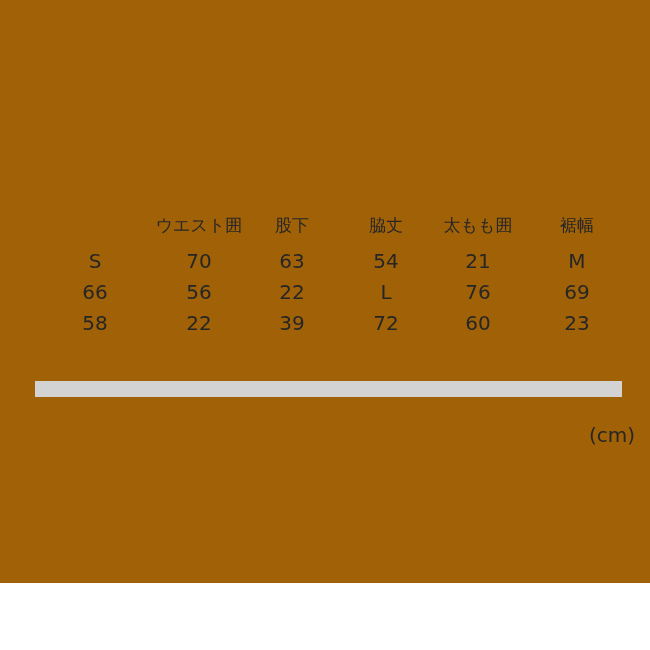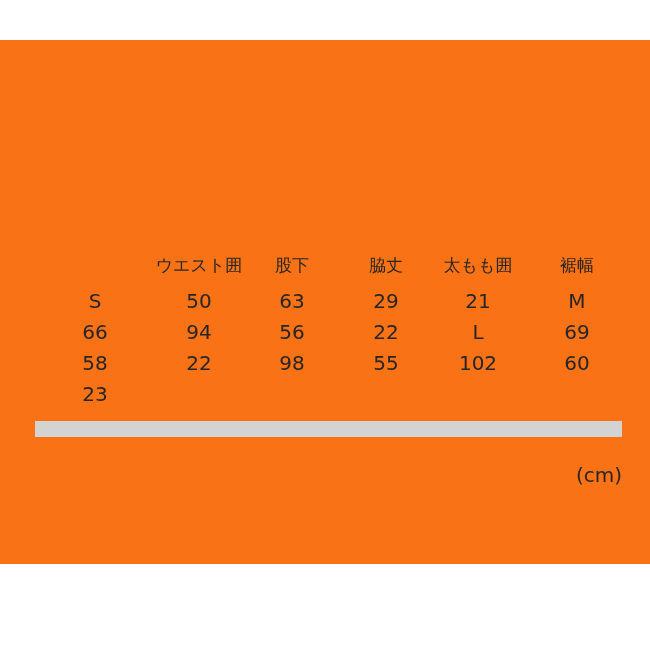--- a/index.html
+++ b/index.html
@@ -3,26 +3,25 @@
 <meta charset="utf-8">
 <style>
   html, body {
     margin: 0;
     padding: 0;
     background: #ffffff;
   }
   .canvas {
     position: relative;
     width: 650px;
-    height: 524px;
-    background: #f97316;
+    height: 583px;
+    background: #a16207;
     overflow: hidden;
     font-family: "DejaVu Sans", "Liberation Sans", sans-serif;
     color: #262626;
-    margin-top: 40px;
   }
   .size-table {
     position: absolute;
     left: 60px;
     top: 203px;
     display: grid;
     grid-template-columns: 70px 138px 48px 140px 44px 154px;
     grid-template-rows: 42px 31px 31px 31px 31px;
   }
   .size-table > div {
@@ -43,58 +42,57 @@
     position: absolute;
     left: 35px;
     top: 381px;
     width: 587px;
     height: 16px;
     background: #d3d3d3;
   }
   .unit-label {
     position: absolute;
     top: 423px;
-    right: 28px;
+    right: 15px;
     font-size: 20px;
   }
 </style>
 </head>
 <body>
 
 <div class="canvas">
 
   <div class="size-table">
 
     <div class="header-cell"></div>
     <div class="header-cell">ウエスト囲</div>
     <div class="header-cell">股下</div>
     <div class="header-cell">脇丈</div>
     <div class="header-cell">太もも囲</div>
     <div class="header-cell">裾幅</div>
 
     <div class="size-label">S</div>
-    <div class="value-cell">50</div>
+    <div class="value-cell">70</div>
     <div class="value-cell">63</div>
-    <div class="value-cell">29</div>
+    <div class="value-cell">54</div>
     <div class="value-cell">21</div>
 
     <div class="size-label">M</div>
     <div class="value-cell">66</div>
-    <div class="value-cell">94</div>
     <div class="value-cell">56</div>
     <div class="value-cell">22</div>
 
     <div class="size-label">L</div>
+    <div class="value-cell">76</div>
     <div class="value-cell">69</div>
     <div class="value-cell">58</div>
     <div class="value-cell">22</div>
 
-    <div class="value-cell">98</div>
-    <div class="value-cell">55</div>
-    <div class="value-cell">102</div>
+    <div class="value-cell">39</div>
+    <div class="value-cell">72</div>
     <div class="value-cell">60</div>
     <div class="value-cell">23</div>
   </div>
 
   <div class="divider-bar"></div>
 
   <div class="unit-label">(cm)</div>
 
 </div>
 

